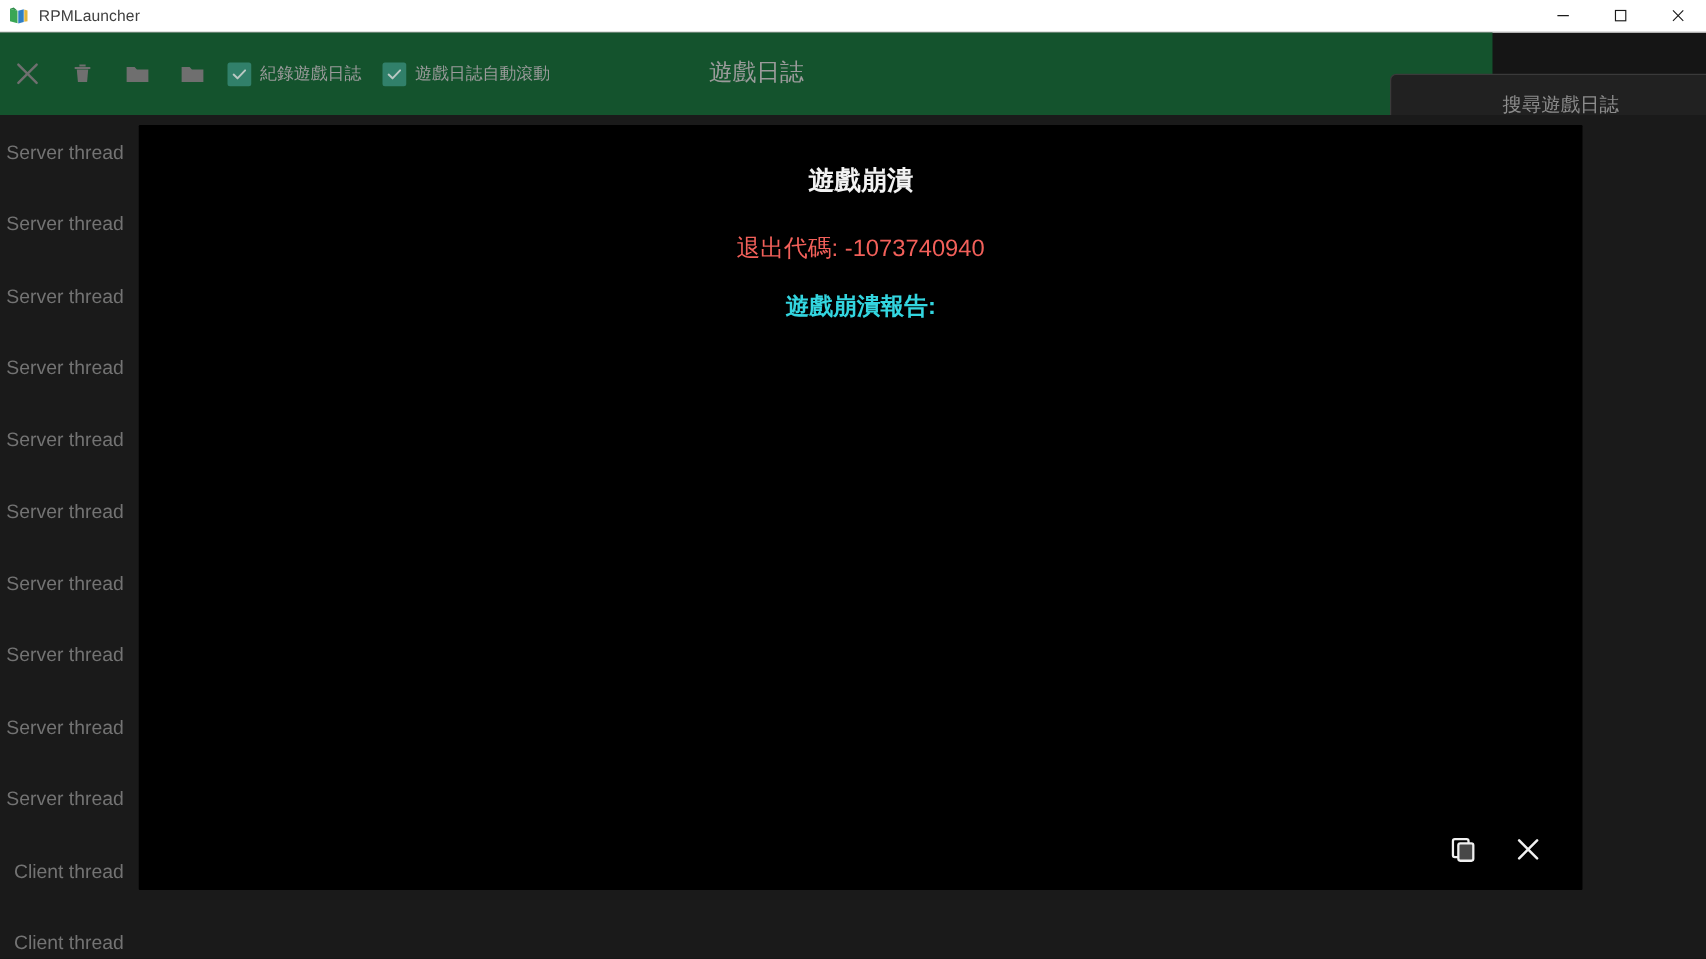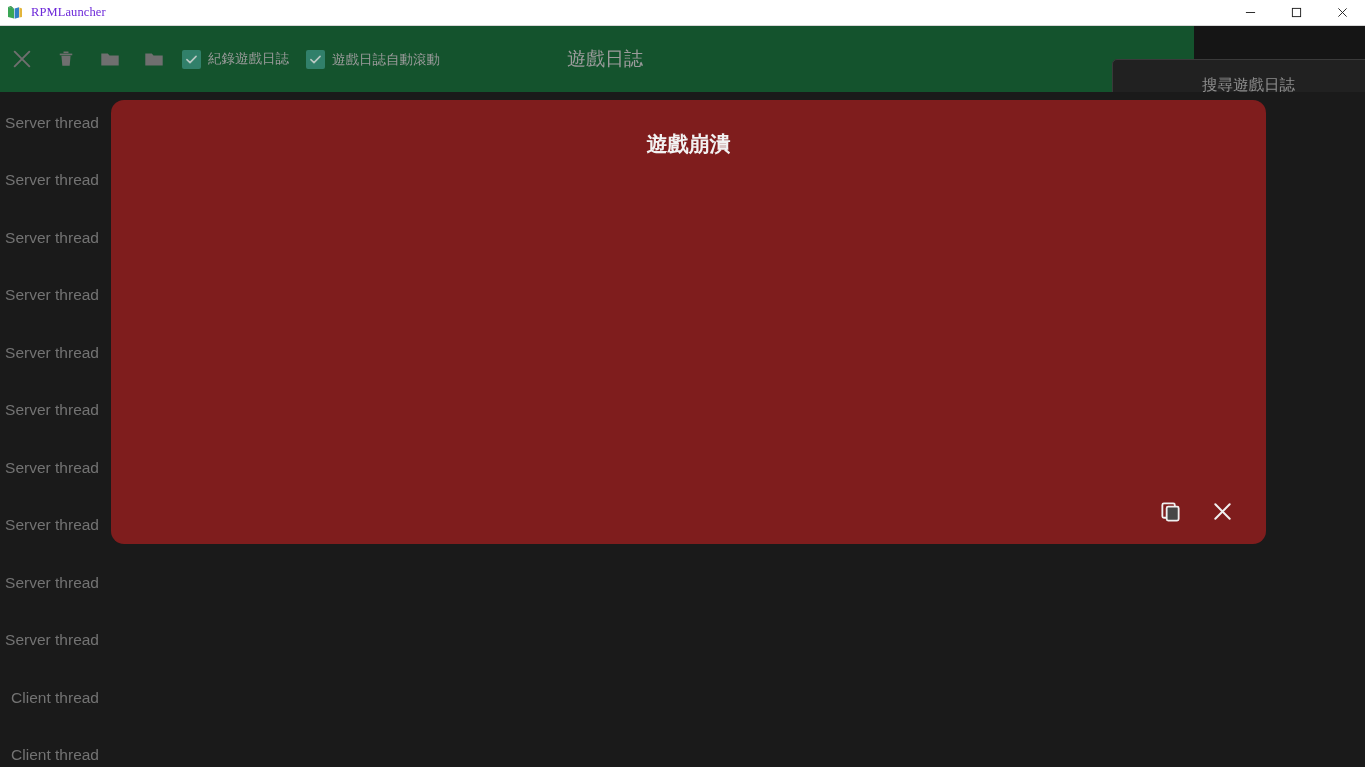--- a/index.html
+++ b/index.html
@@ -23,25 +23,24 @@
     display: flex;
     align-items: center;
   }
   .tb-logo {
     width: 16px; height: 16px;
     margin-left: 7px;
     flex: 0 0 auto;
   }
   .tb-title {
     font-size: 12.5px;
-    color: #6d28d9;
+    color: #404040;
     margin-left: 8px;
     white-space: nowrap;
     letter-spacing: 0.1px;
-    font-family: Liberation Serif, serif;
   }
   .tb-spacer { flex: 1 1 auto; }
   .tb-btn {
     width: 46px;
     height: 26px;
     display: flex;
     align-items: center;
     justify-content: center;
     color: #1b1b1b;
   }
@@ -85,21 +84,21 @@
     justify-content: center;
     flex: 0 0 auto;
   }
   .chk-box svg { display: block; }
   .chk-label {
     font-size: 13.5px;
     color: #9b9b9b;
     margin-left: 7px;
     white-space: nowrap;
   }
-  .chk-group.second { margin-left: 17px; align-items: flex-end; }
+  .chk-group.second { margin-left: 17px; }
 
   .header-title {
     position: absolute;
     left: 16px; right: 0;
     top: 0;
     height: 66px;
     line-height: 66px;
     text-align: center;
     font-size: 19px;
     color: #9b9b9b;
@@ -169,23 +168,23 @@
     padding-left: 28px;
     flex: 1 1 auto;
   }
 
   
   .modal {
     position: absolute;
     left: 111px;
     top: 100px;
     width: 1155px;
-    height: 444px;
-    background: #7f1d1d;
-    border-radius: 13px;
+    height: 612px;
+    background: #000000;
+    border-radius: 1px;
   }
   .modal-title {
     margin-top: 30px;
     text-align: center;
     color: #f2f2f2;
     font-size: 21px;
     font-weight: bold;
   }
   .modal-exit {
     margin-top: 28px;
@@ -382,20 +381,22 @@
     <span class="log-thread">Client thread</span>
     <span class="log-time"></span>
     <span class="log-level"></span>
     <span class="log-msg"></span>
   </div>
 
 </div>
 
 <div class="modal">
   <div class="modal-title">遊戲崩潰</div>
+  <div class="modal-exit">退出代碼: -1073740940</div>
+  <div class="modal-report">遊戲崩潰報告:</div>
   <div class="modal-body"></div>
 
   <div class="modal-actions">
     <span class="modal-btn">
       <svg viewBox="0 0 24 24" width="23" height="23">
         <rect x="3.5" y="3.5" width="13" height="15" rx="1.6" stroke="#f0f0f0" stroke-width="1.9" fill="none"></rect>
         <rect x="8" y="7" width="12.5" height="14.5" rx="1.6" stroke="#f0f0f0" stroke-width="1.9" fill="#474747"></rect>
       </svg>
     </span>
     <span class="modal-btn">

